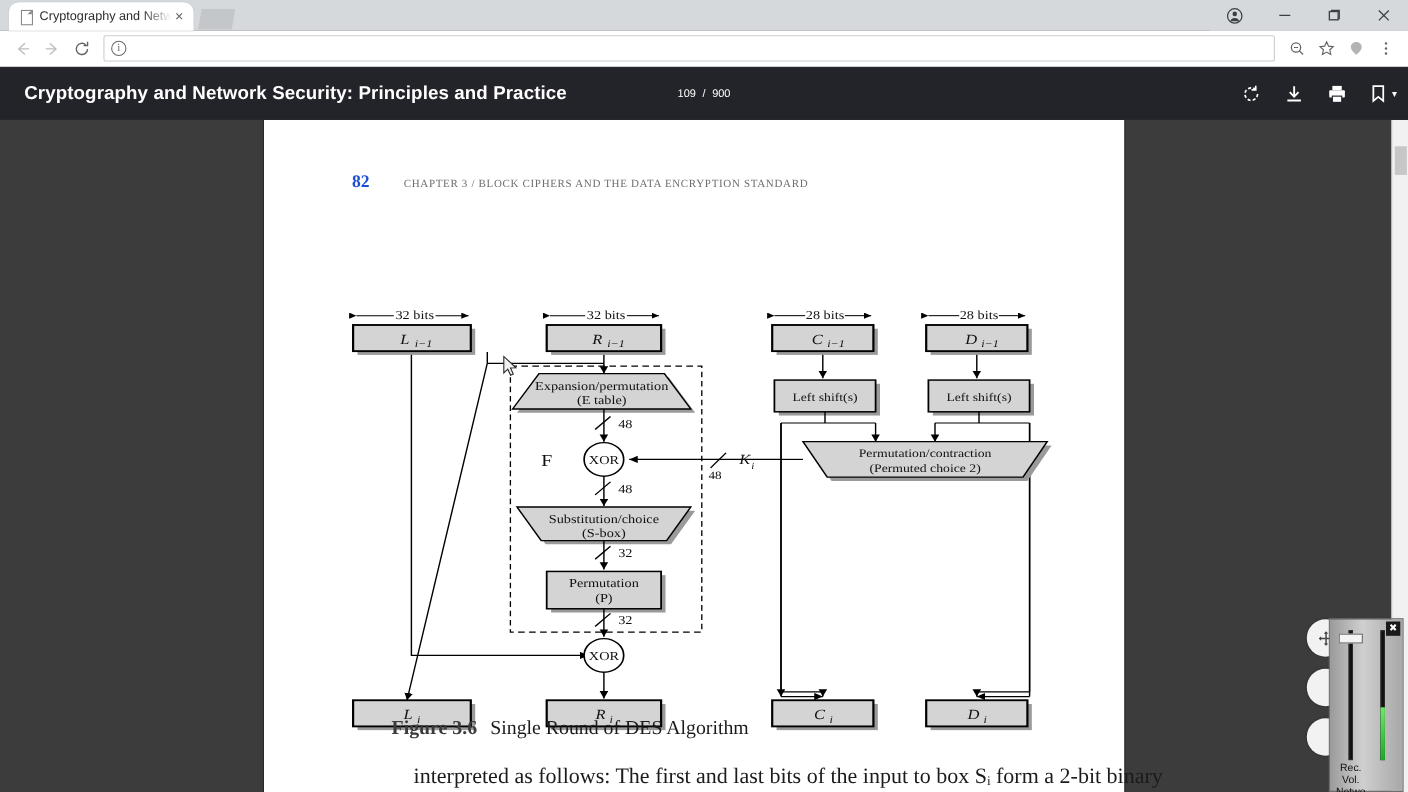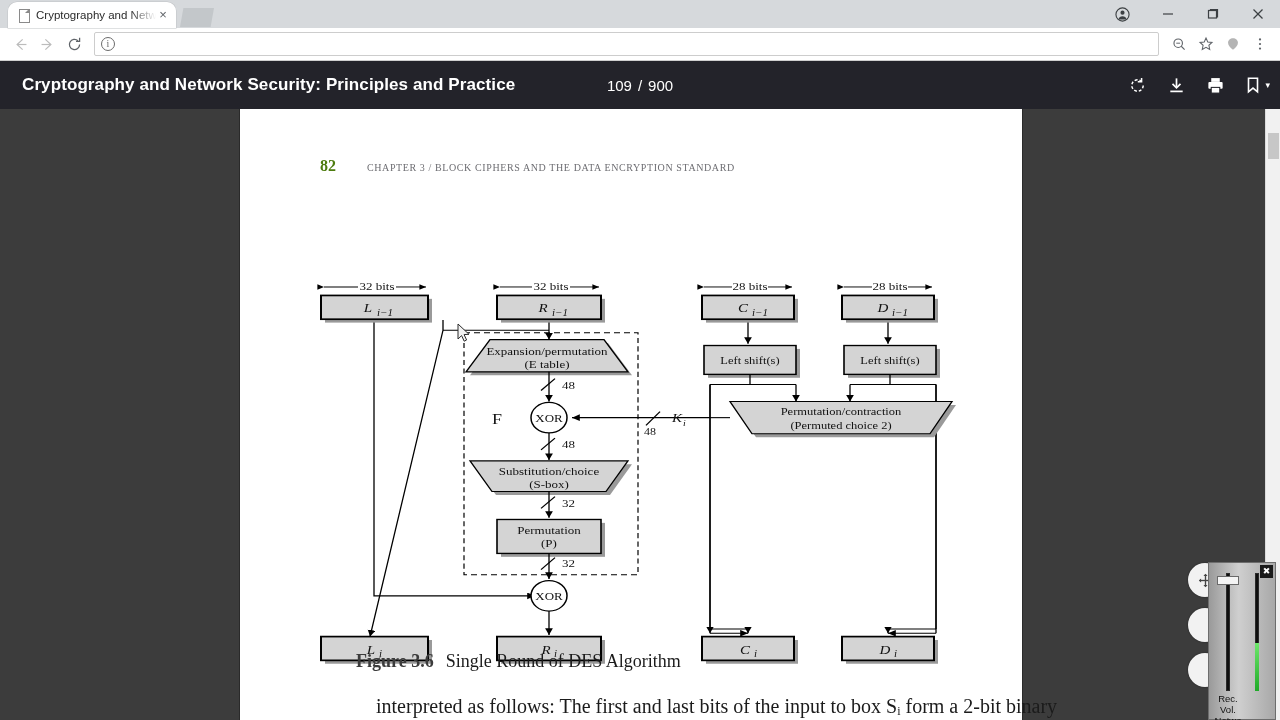--- a/index.html
+++ b/index.html
@@ -139,21 +139,21 @@
   }
   .pdf-title {
     position: absolute; left: 22px;
     font-size: 17px;
     font-weight: bold;
     letter-spacing: .1px;
   }
   .pdf-pageinfo {
     position: absolute; left: 0; right: 0;
     text-align: center;
-    font-size: 15px;
+    font-size: 10px;
   }
   .pdf-pageinfo .sep { margin: 0 6px; }
   .pdf-tools {
     position: absolute; right: 10px;
     display: flex; align-items: center; gap: 20px;
   }
   .pdf-tool { color: #fff; display: flex; align-items: center; }
 
   .viewport {
     position: relative;
@@ -184,21 +184,21 @@
 
   
   .figure { position: absolute; left: 0; top: 4px; width: 100%; height: 100%; }
   .pagehdr {
     position: absolute;
     left: 80px; top: 48px;
     white-space: nowrap;
     font-family: "Liberation Serif", serif;
   }
   .pagenum {
-    font-size: 16px; font-weight: bold; color: #4d7c0f;
+    font-size: 16px; font-weight: bold; color: #1d4ed8;
     margin-right: 14px;
   }
   .chaptitle {
     font-size: 10px; color: #6d6d72; letter-spacing: .6px; margin-left: 17px;
   }
 
   .bodytext {
     position: absolute;
     left: 136px; top: 582px;
     font-family: "Liberation Serif", serif;

